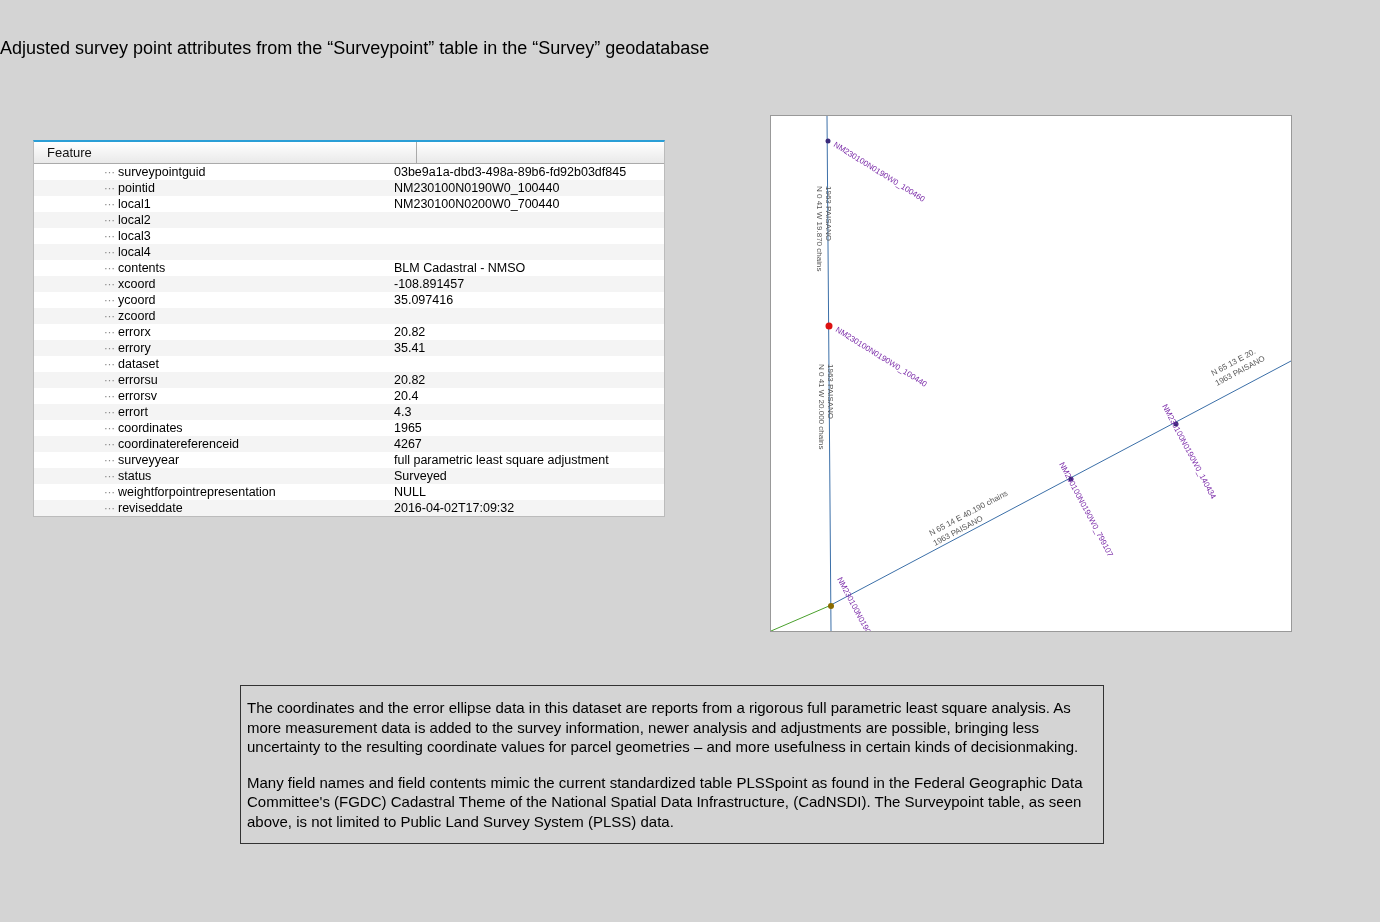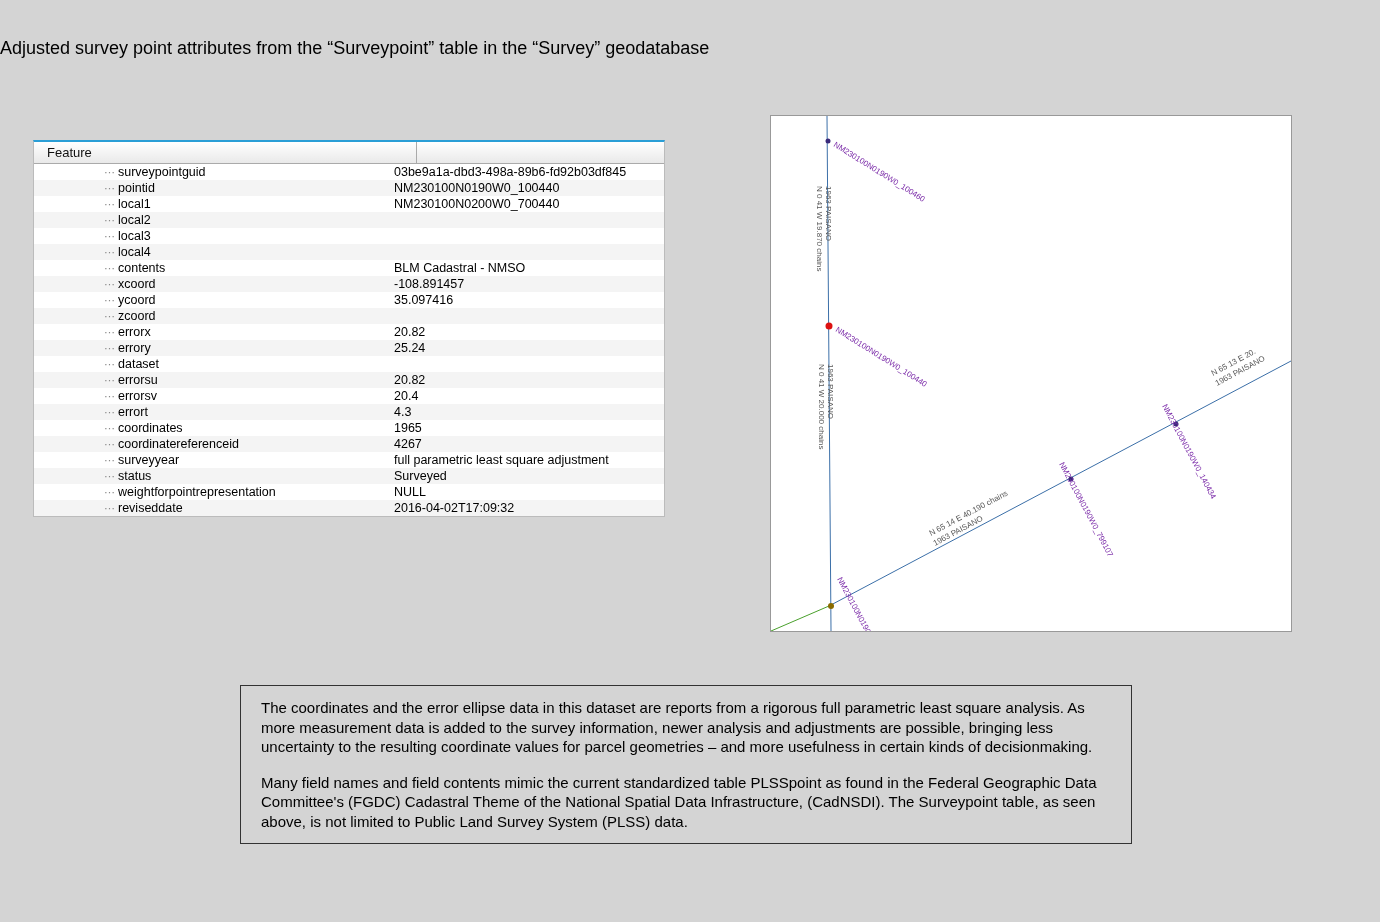--- a/index.html
+++ b/index.html
@@ -14,21 +14,21 @@
   .row:nth-child(even){background:#f4f4f4}
   .row:nth-child(odd){background:#fff}
   .fc{flex:0 0 356px;display:flex;align-items:center}
   .vc{flex:1;padding-left:4px}
   .tree-sp{width:70px;display:inline-block}
   .tree-glyph{color:#888;font-size:11px;margin-right:3px}
   .map{position:absolute;top:115px;left:770px;width:520px;height:515px;background:#fff;border:1px solid #999;overflow:hidden}
   .map svg{width:100%;height:100%}
   .pt-lbl{font-size:8px;fill:#7a2aa8;font-family:Arial}
   .meas-lbl{font-size:8px;fill:#555;font-family:Arial}
-  .box{position:absolute;top:685px;left:240px;width:850px;border:1px solid #333;padding:12px 20px;font-size:15px;line-height:1.3;color:#000;background:#d4d4d4}
+  .box{position:absolute;top:685px;left:240px;width:850px;border:1px solid #333;padding:12px 6px;font-size:15px;line-height:1.3;color:#000;background:#d4d4d4}
   .box p{margin:0 0 16px 0}
   .box p:last-child{margin-bottom:0}
 </style>
 </head>
 <body>
 
 <div class="title">Adjusted survey point attributes from the “Surveypoint” table in the “Survey” geodatabase</div>
 
 <div class="tbl-wrap">
   <div class="hdr">
@@ -122,21 +122,21 @@
           <span>errorx</span>
         </div>
         <div class="vc">20.82</div>
       </div>
       <div class="row">
         <div class="fc">
           <span class="tree-sp"></span>
           <span class="tree-glyph">⋯</span>
           <span>errory</span>
         </div>
-        <div class="vc">25.24</div>
+        <div class="vc">35.41</div>
       </div>
       <div class="row">
         <div class="fc">
           <span class="tree-sp"></span>
           <span class="tree-glyph">⋯</span>
           <span>dataset</span>
         </div>
         <div class="vc"></div>
       </div>
       <div class="row">

